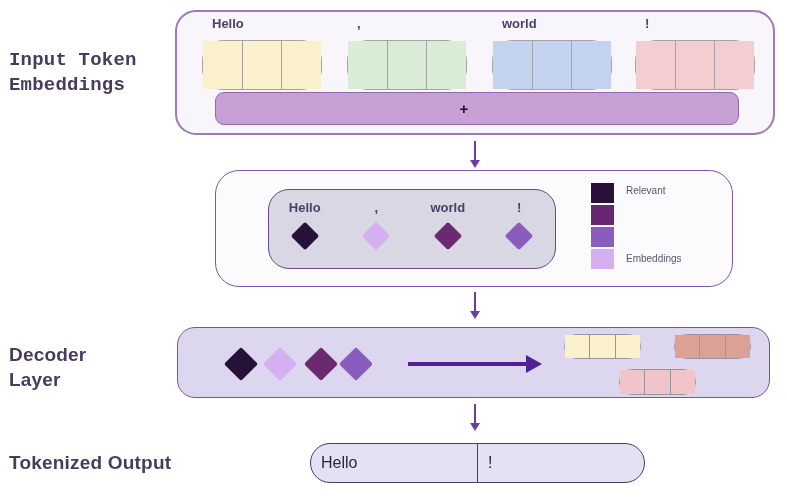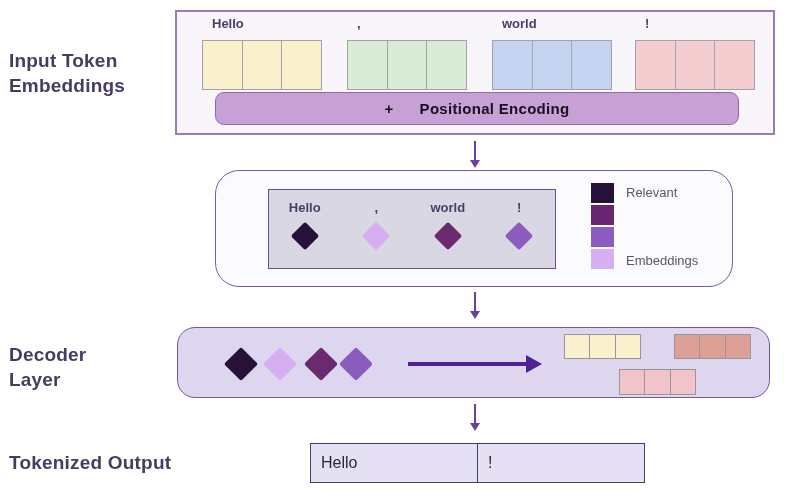--- a/index.html
+++ b/index.html
@@ -3,27 +3,27 @@
 <meta charset="utf-8">
 <style>
   * { margin:0; padding:0; box-sizing:border-box; }
   html,body { width:787px; height:504px; background:#ffffff; overflow:hidden;
     font-family:"Liberation Sans", sans-serif; }
   .canvas { position:relative; width:787px; height:504px; background:#ffffff; }
 
   
   .side-title { position:absolute; font-weight:bold; font-size:19px; line-height:25px;
     color:#473c60; letter-spacing:.2px; }
-  #t-input { left:9px; top:48px; width:160px; }
+  #t-input { left:9px; top:48px; width:160px;font-family:Liberation Mono, monospace; }
   #t-attn  { left:9px; top:200px; width:120px; }
   #t-dec   { left:9px; top:342px; width:110px; }
   #t-out   { left:9px; top:450px; width:300px; }
 
   .dots { background-image: radial-gradient(rgba(190,130,170,.20) 1px, transparent 1.3px);
-    background-size: 9px 9px; }
+    background-size: 9px 9px; border-radius: 21px; }
 
   
   .input-box { position:absolute; left:175px; top:10px; width:600px; height:125px;
     background:#f8f6fb; border:2px solid #9b79bb; }
   .token-group { position:absolute; top:4px; width:120px; }
   .tg0 { left:25px; } .tg1 { left:170px; } .tg2 { left:315px; } .tg3 { left:458px; }
   .token-label { font-size:13px; font-weight:bold; color:#4b4066; padding-left:10px; height:24px; }
   .cell-row { display:flex; width:120px; height:50px; border:1.5px solid #a5a2a5; }
   .cell-row .cell { flex:1; border-right:1.5px solid #a5a2a5; }
   .cell-row .cell:last-child { border-right:none; }
@@ -58,21 +58,21 @@
   .att-label { font-size:13px; font-weight:bold; color:#4b4066; height:20px; }
   .diamond { width:20px; height:20px; margin:6px auto 0; transform:rotate(45deg); border-radius:2px; }
   .c-dark  { background:#261139; }
   .c-light { background:#d6aef2; }
   .c-magenta { background:#6b2a70; }
   .c-mid   { background:#8a5cbe; }
   .c-dark2 { background:#672572; }
 
   .legend-swatches { position:absolute; left:375px; top:12px; }
   .swatch { width:23px; height:20px; margin-bottom:2px; }
-  .legend-label { position:absolute; left:410px; font-size:13px; color:#5c5668; }
+  .legend-label { position:absolute; left:410px; font-size:10px; color:#5c5668; }
   #lg-rel { top:14px; } #lg-irr { top:82px; }
 
   
   .dec-box { position:absolute; left:177px; top:327px; width:593px; height:71px;
     background:#dcd7ee; border:1.5px solid #7b52a8; border-radius:18px; }
   .dec-d { position:absolute; width:24px; height:24px; top:24px; transform:rotate(45deg); border-radius:2px; }
   #dd0 { left:51px; } #dd1 { left:90px; } #dd2 { left:131px; } #dd3 { left:166px; }
   .dec-arrow { position:absolute; left:230px; top:34px; width:118px; height:4px; background:#4f2191; }
   .dec-arrow::after { content:''; position:absolute; right:-16px; top:-7px;
     border:9px solid transparent; border-right:none; border-left:16px solid #4f2191; }
@@ -127,21 +127,20 @@
     <div class="token-group tg3">
       <div class="token-label">!</div>
       <div class="cell-row f-pink dots">
         <div class="cell"></div>
         <div class="cell"></div>
         <div class="cell"></div>
       </div>
     </div>
     <div class="pos-bar">
       <span class="plus">+</span>
-      <span>Positional Encoding</span>
     </div>
   </div>
 
   <div class="varrow" id="ar1"></div>
   <div class="varrow" id="ar2"></div>
   <div class="varrow" id="ar3"></div>
 
   <div class="attn-box dots">
     <div class="attn-inner dots">
       <div class="att-token">

